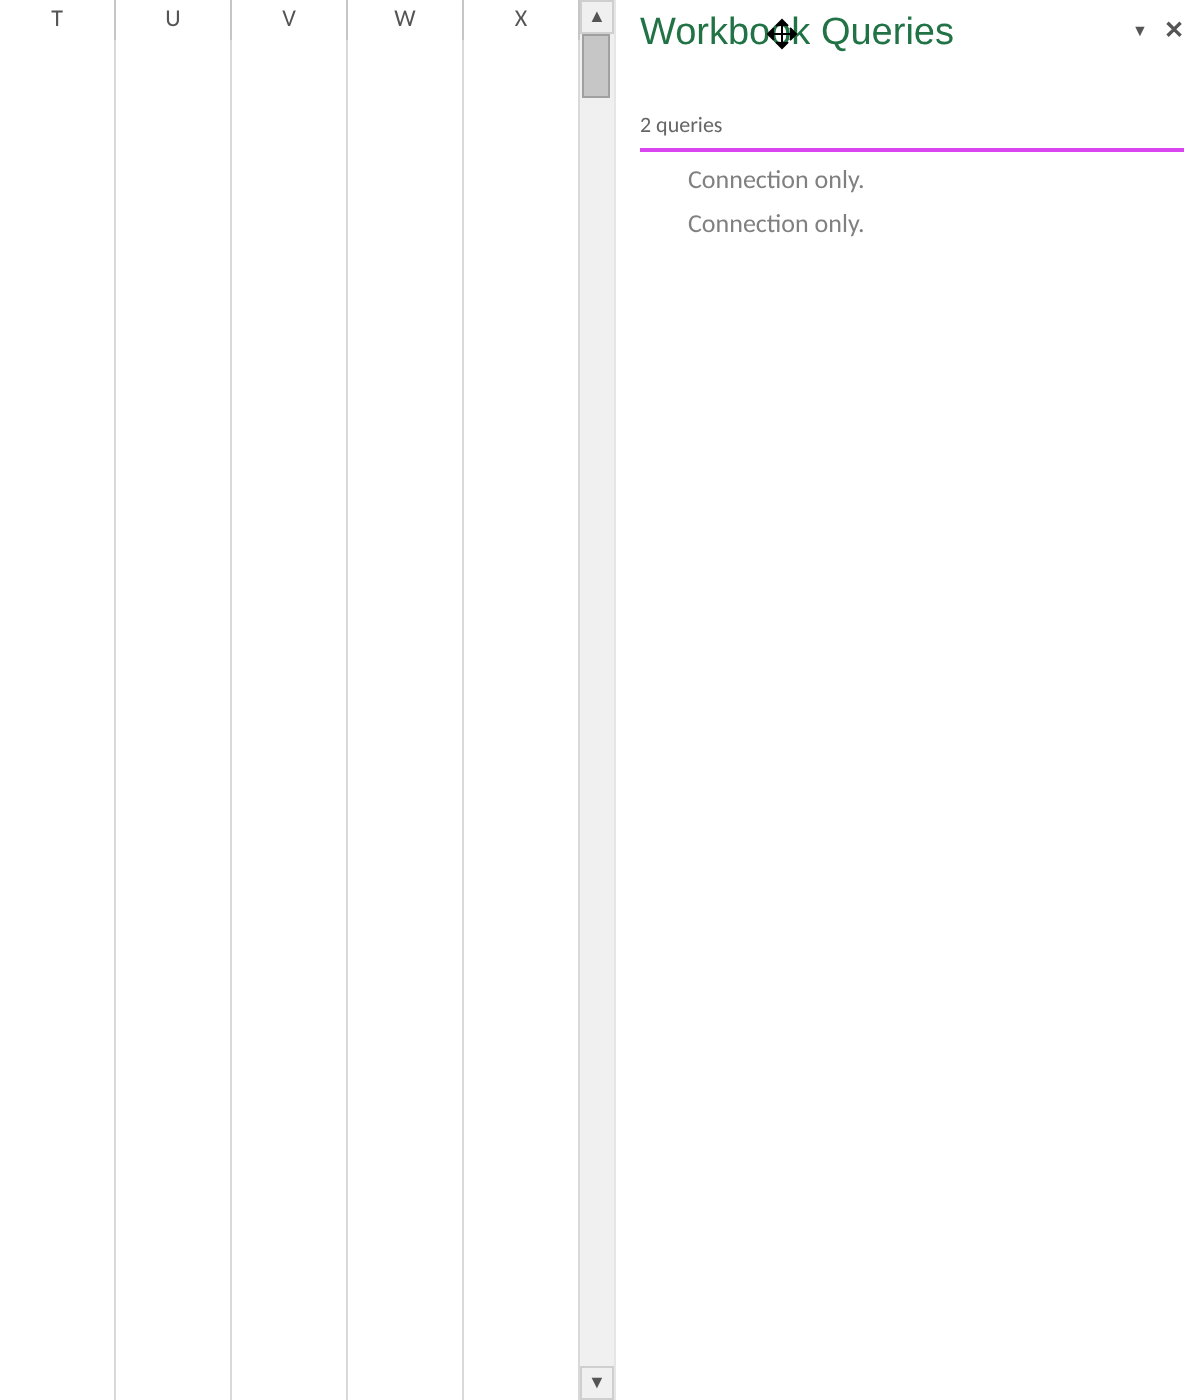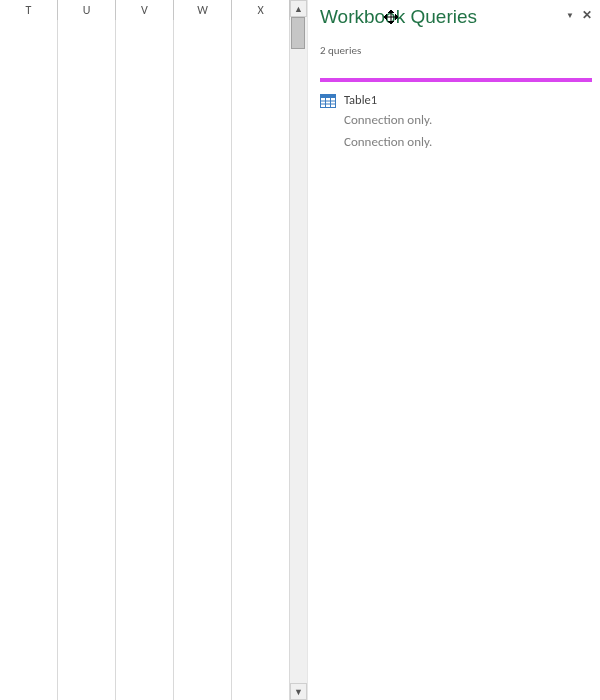--- a/index.html
+++ b/index.html
@@ -136,24 +136,24 @@
   .move-cursor {
     position: absolute;
     left: 62px;
     top: 2px;
     pointer-events: none;
   }
   .move-cursor svg { display:block; }
   .subheader {
     font-size: 11px;
     color: #666;
-    border-bottom: 4px solid #d946ef;
-    padding-bottom: 21px;
+    border-bottom: 2px solid #d946ef;
+    padding-bottom: 5px;
     margin-bottom: 8px;
-    margin-top: 4px;
+    margin-top: 16px;
   }
   .query-item {
     display: flex;
     align-items: flex-start;
     gap: 8px;
     padding: 2px 0 4px 0;
     cursor: pointer;
   }
   .query-icon {
     width: 16px;
@@ -461,31 +461,20 @@
       <div class="pane-controls">
         <span style="font-size:8px;">▼</span>
         <span class="close-x">✕</span>
       </div>
     </div>
 
     <div class="subheader">2 queries</div>
 
     <div id="query-list">
         <div class="query-block">
-          <div class="query-item">
-            <span class="query-icon"><svg width="16" height="16" viewBox="0 0 16 16">
-                <rect x="0.5" y="1.5" width="15" height="13" fill="#fff" stroke="#3a7cc2" stroke-width="1"></rect>
-                <rect x="0.5" y="1.5" width="15" height="3.5" fill="#3a7cc2"></rect>
-                <line x1="5.5" y1="1.5" x2="5.5" y2="14.5" stroke="#3a7cc2"></line>
-                <line x1="10.5" y1="1.5" x2="10.5" y2="14.5" stroke="#3a7cc2"></line>
-                <line x1="0.5" y1="8" x2="15.5" y2="8" stroke="#3a7cc2"></line>
-                <line x1="0.5" y1="11" x2="15.5" y2="11" stroke="#3a7cc2"></line>
-              </svg></span>
-            <span class="query-name">Table1</span>
-          </div>
           <div class="query-status">Connection only.</div>
         </div>
         <div class="query-block">
           <div class="query-status">Connection only.</div>
         </div>
       </div>
   </div>
 
 </div>
 

